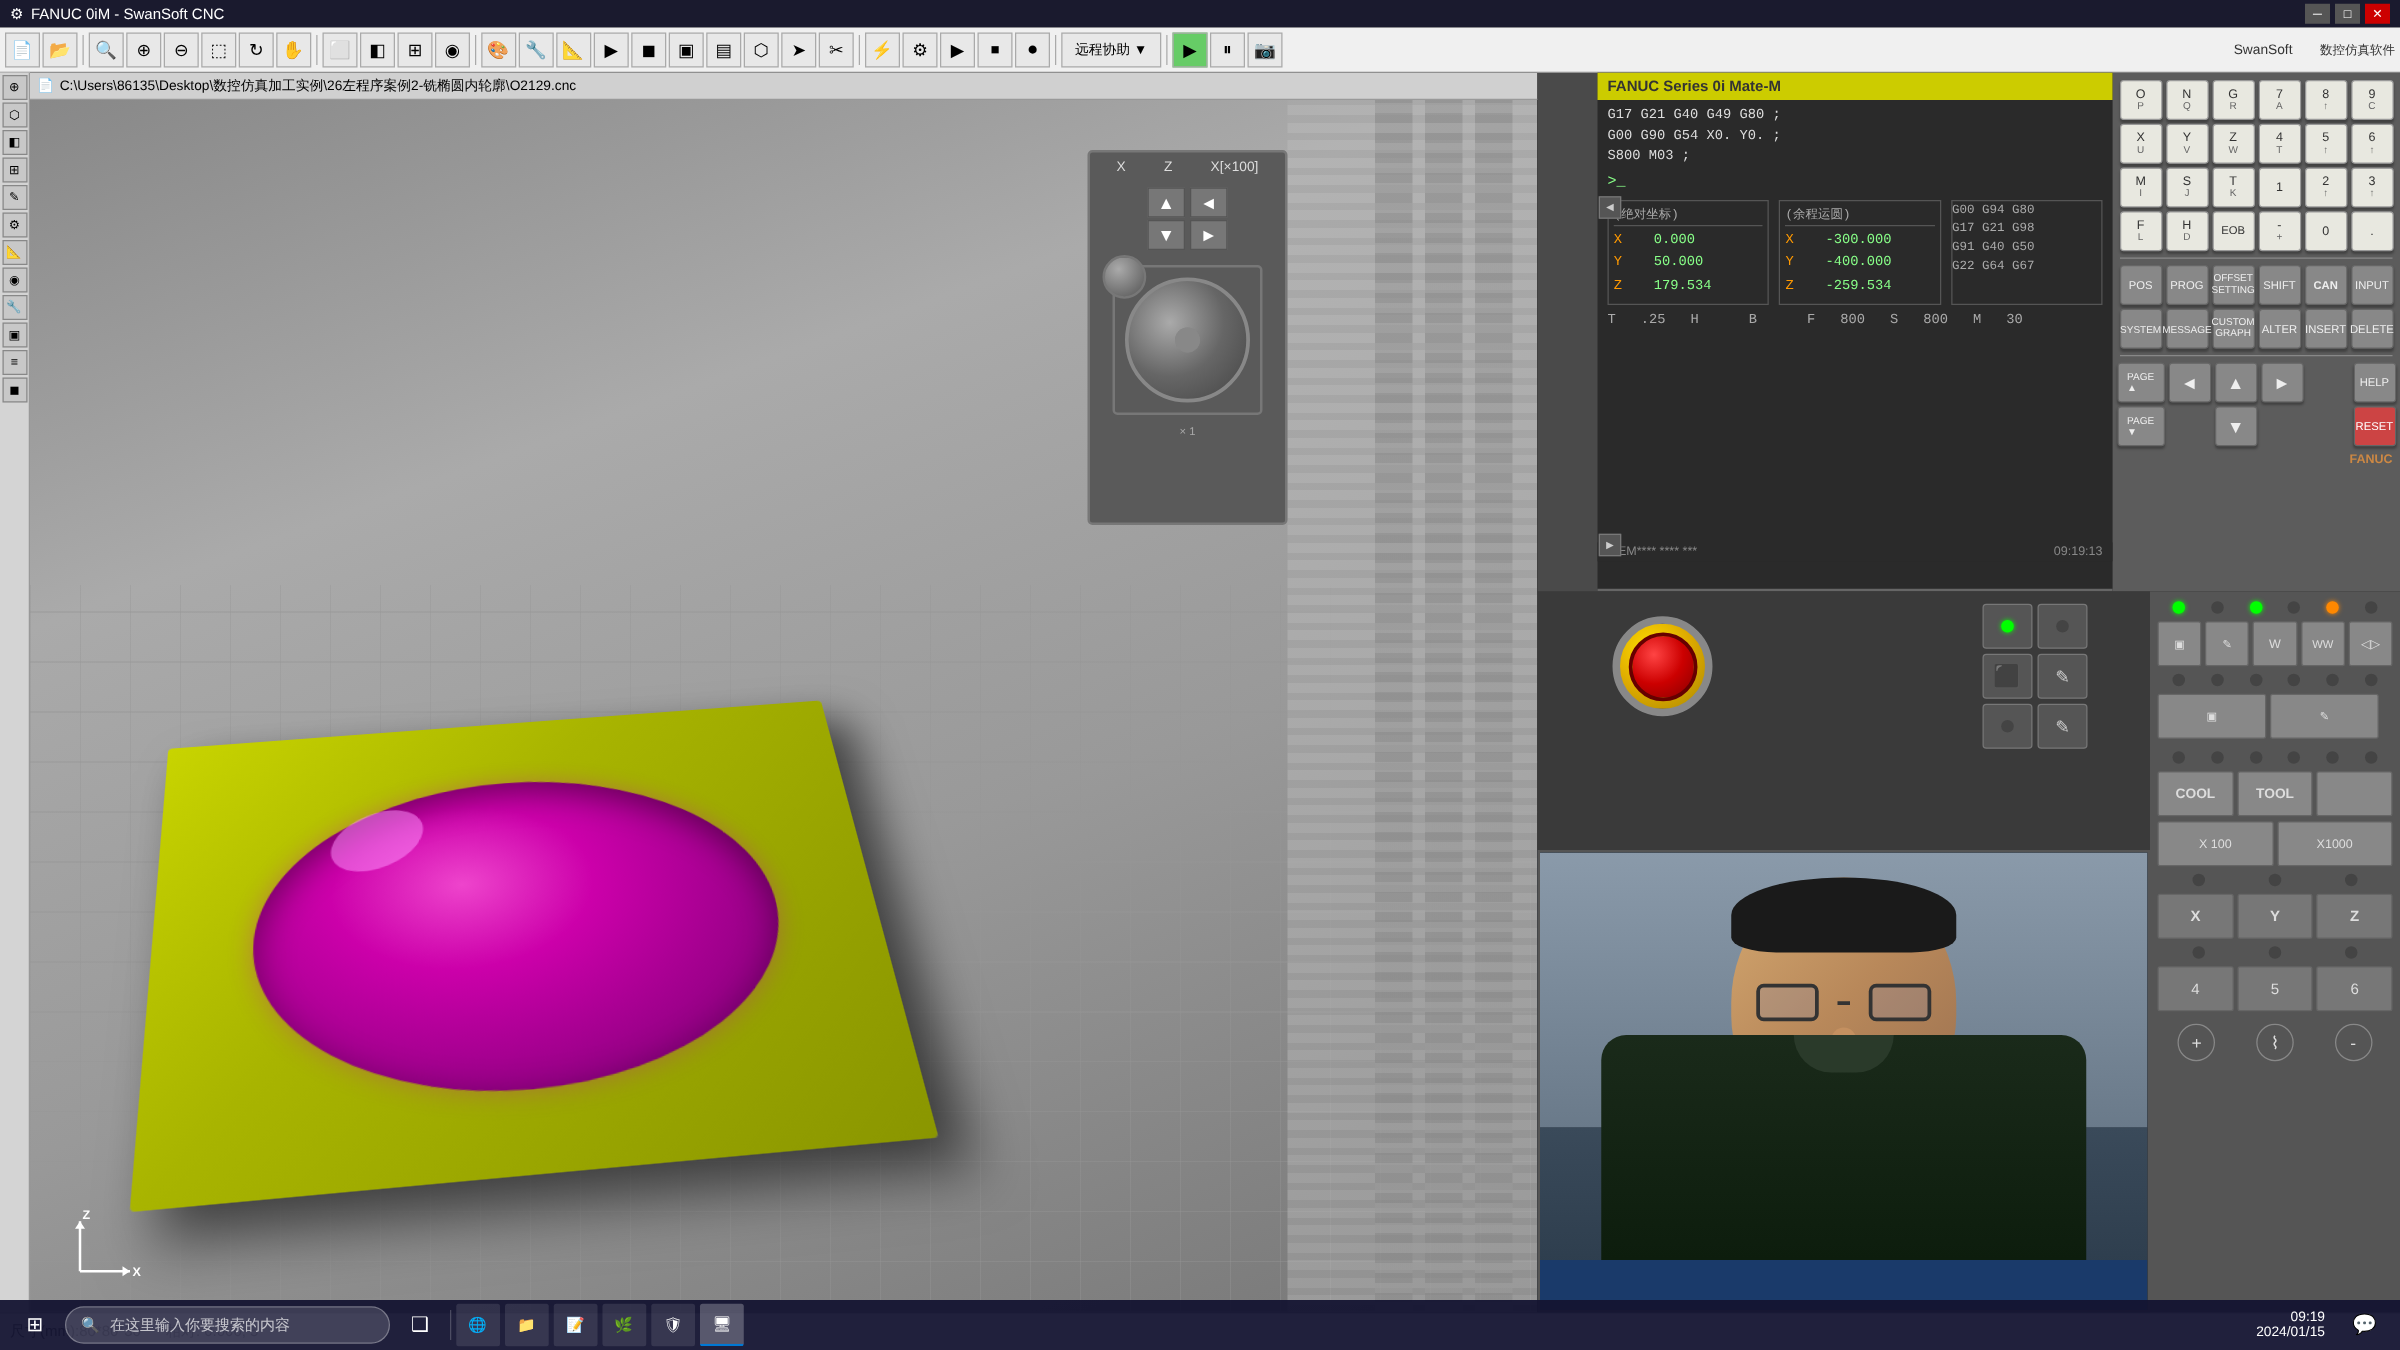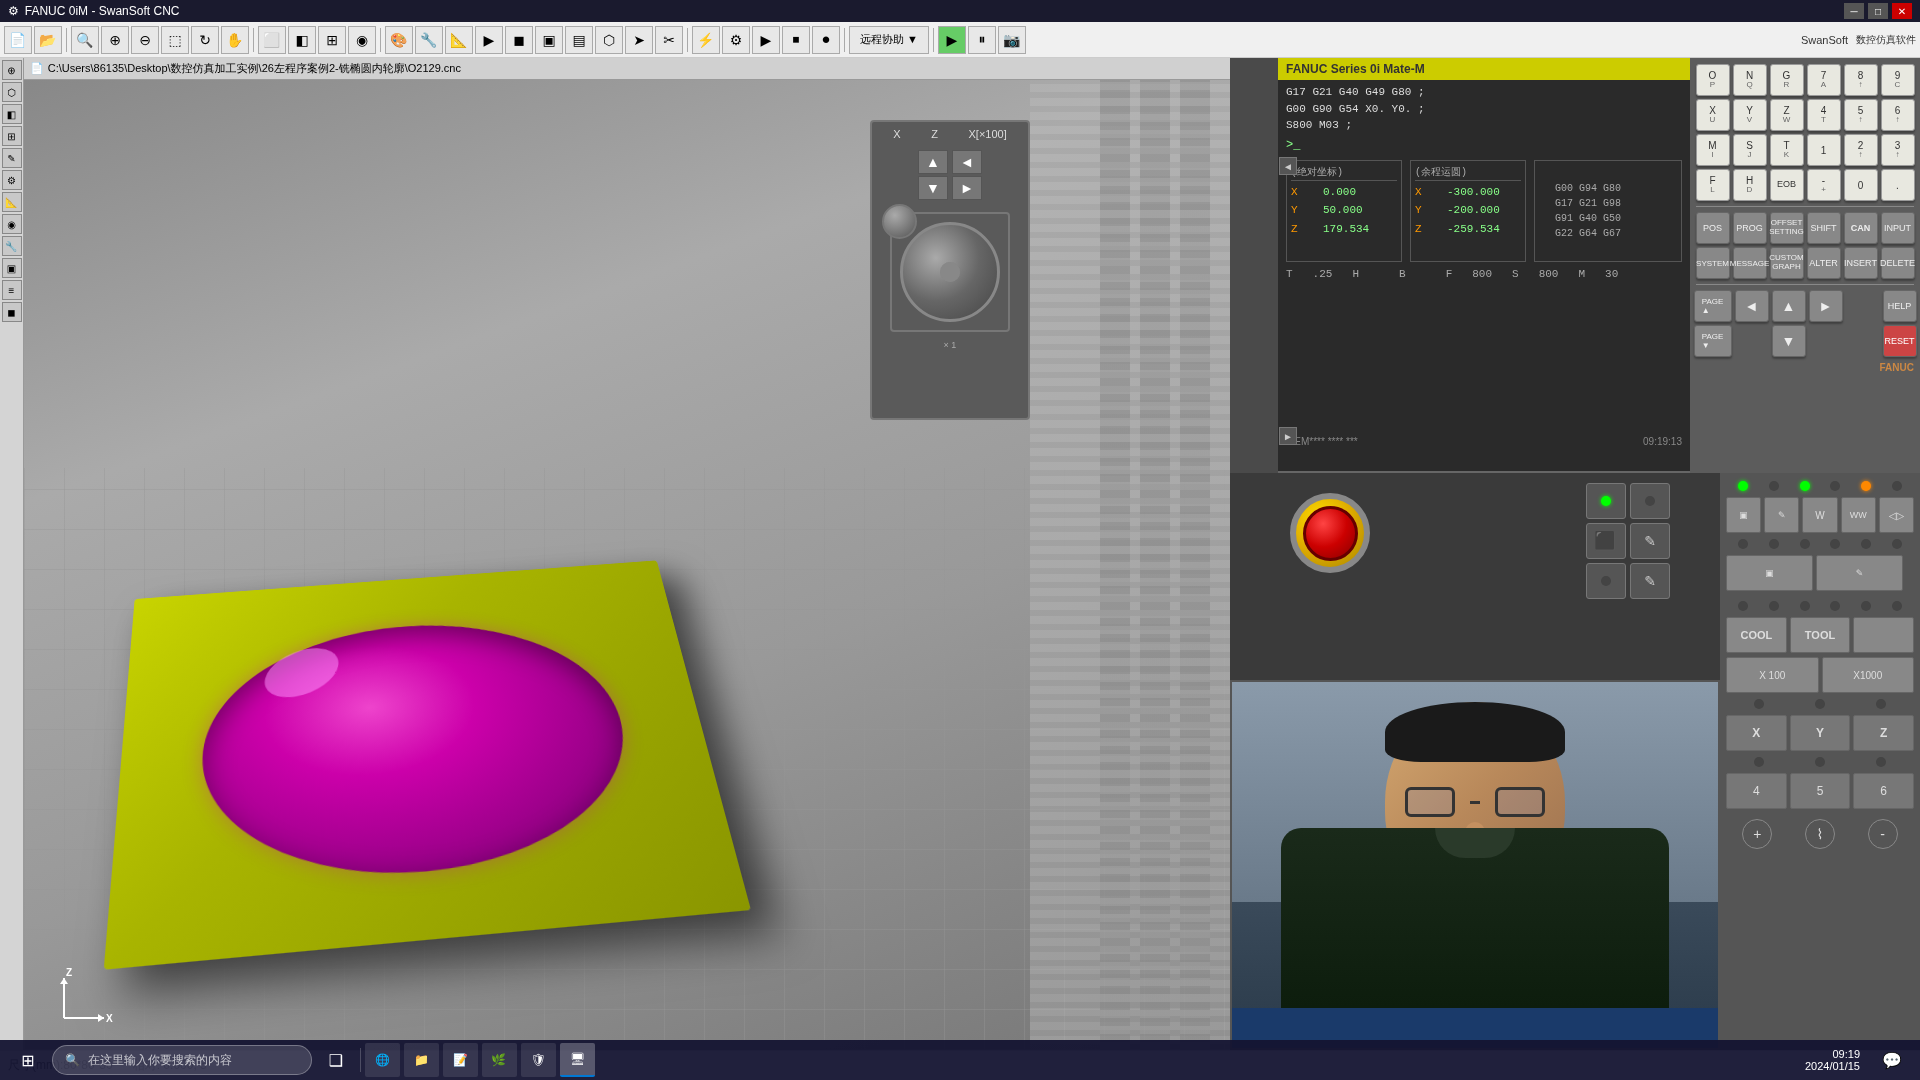--- a/index.html
+++ b/index.html
@@ -417,21 +417,21 @@
     <button class="toolbar-btn">⚙</button>
     <button class="toolbar-btn">▶</button>
     <button class="toolbar-btn">⏹</button>
     <button class="toolbar-btn">⏺</button>
     <div class="toolbar-sep"></div>
     <button style="padding:0 10px; height:28px; background:#e8e8e8; border:1px solid #aaa; cursor:pointer; font-size:11px;">远程协助 ▼</button>
     <div class="toolbar-sep"></div>
     <button class="toolbar-btn" style="background:#66cc66;">▶</button>
     <button class="toolbar-btn">⏸</button>
     <button class="toolbar-btn">📷</button>
-    <div style="margin-left:auto; display:flex; align-items:center; gap:8px;">
+    <div style="margin-left:auto; display:flex; align-items:center; gap:22px;">
       <span style="font-size:11px; color:#333;">SwanSoft</span>
       <span style="font-size:10px; color:#333;">数控仿真软件</span>
     </div>
   </div>
 
   <div id="content-area">
 
     <div id="left-sidebar">
       <div class="sidebar-icon">⊕</div>
       <div class="sidebar-icon">⬡</div>
@@ -557,29 +557,29 @@
               </div>
 
               <div style="flex:1; border:1px solid #555; padding:4px;">
                 <div class="coord-header">(余程运圆)</div>
                 <div class="coord-row">
                   <span class="axis-label">X</span>
                   <span class="coord-val">-300.000</span>
                 </div>
                 <div class="coord-row">
                   <span class="axis-label">Y</span>
-                  <span class="coord-val">-200.000</span>
+                  <span class="coord-val">-400.000</span>
                 </div>
                 <div class="coord-row">
                   <span class="axis-label">Z</span>
                   <span class="coord-val">-259.534</span>
                 </div>
               </div>
 
-              <div style="flex:1; border:1px solid #555; padding:20px; font-size:10px; color:#aaa;">
+              <div style="flex:1; border:1px solid #555; padding:0; font-size:10px; color:#aaa;">
                 <div>G00  G94  G80</div>
                 <div>G17  G21  G98</div>
                 <div>G91  G40  G50</div>
                 <div>G22  G64  G67</div>
               </div>
             </div>
 
             <div style="display:flex; gap:20px; margin-top:4px; font-size:11px; color:#aaa;">
               <span>T</span>
               <span>.25</span>

